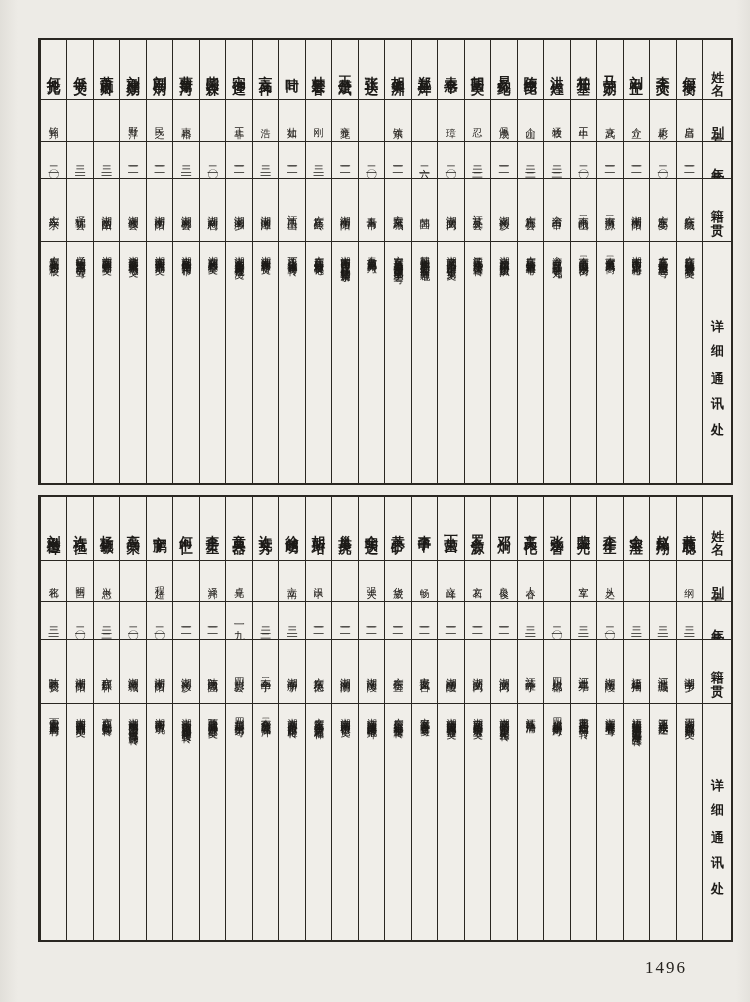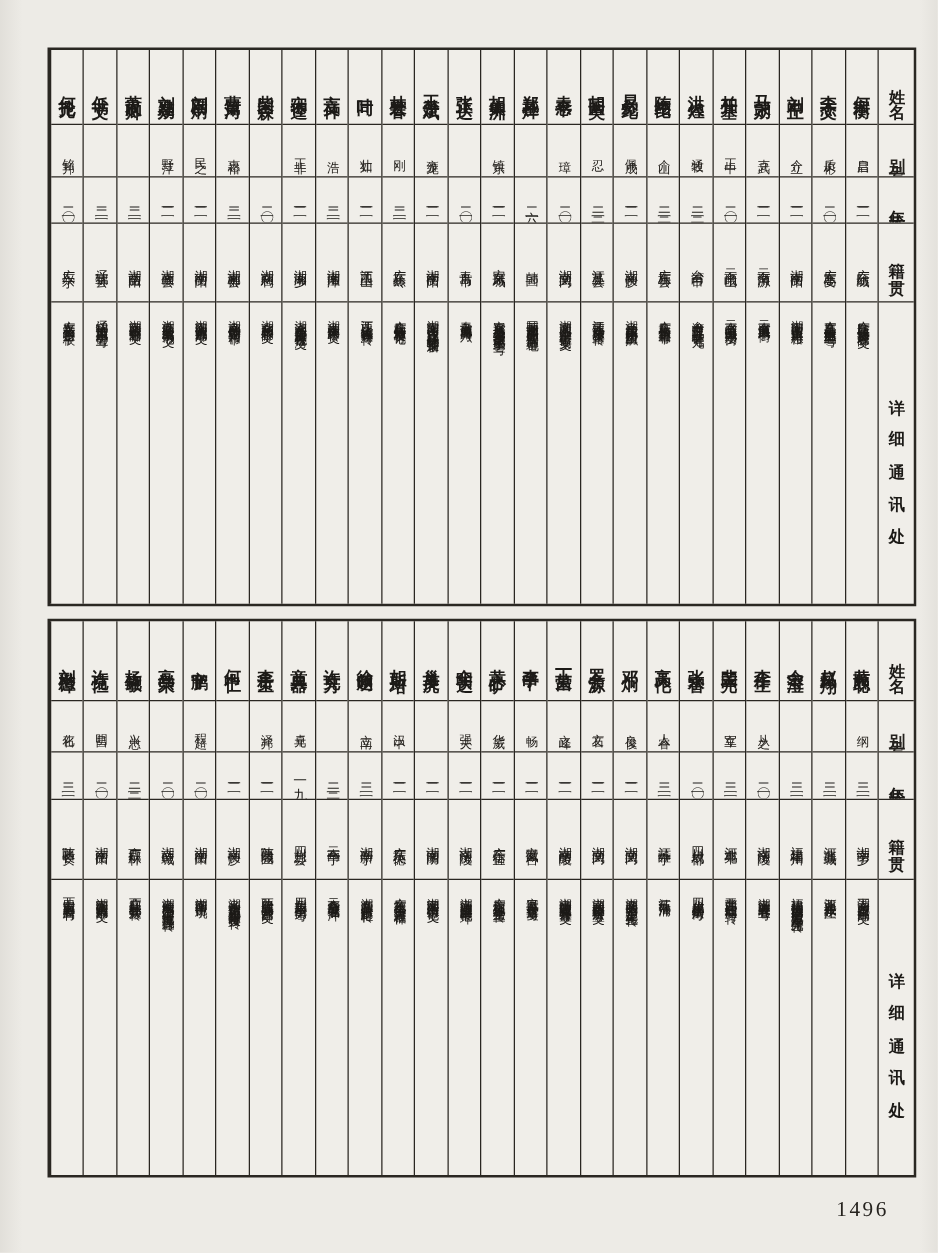--- a/index.html
+++ b/index.html
@@ -52,21 +52,21 @@
   .t2 .cell.age{height:38px;}
   .t2 .cell.native{height:64px;}
   
   .col.header .cell{font-weight:700;font-size:13px;}
   .col.header .h-name{letter-spacing:12px;padding-top:6px;}
   .col.header .h-alias{letter-spacing:7px;padding-top:4px;}
   .col.header .h-age{letter-spacing:3px;padding-top:2px;}
   .col.header .h-native{letter-spacing:14px;padding-top:7px;}
   .col.header .h-addr{letter-spacing:26px;padding-top:24px;justify-content:center;}
   .page-number{
-    position:absolute;top:958px;left:645px;width:90px;text-align:center;
+    position:absolute;top:958px;left:645px;width:90px;
     font-size:17px;letter-spacing:2px;color:#26231f;
     font-family:"Liberation Serif","DejaVu Serif",serif;
   }
 </style>
 </head>
 <body>
 
 <div class="page">
 
   <section class="vtable t1">

